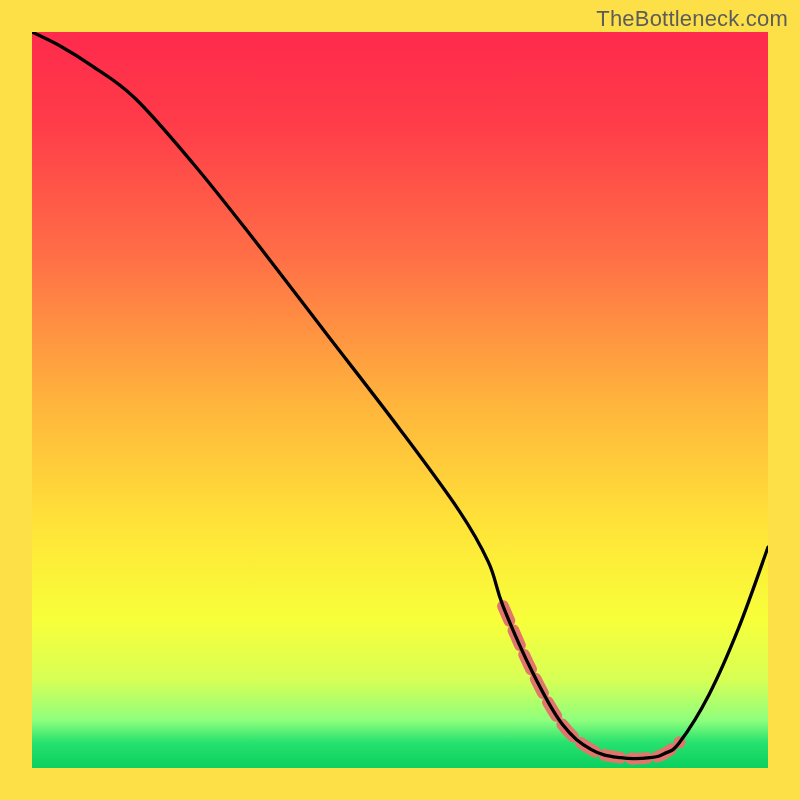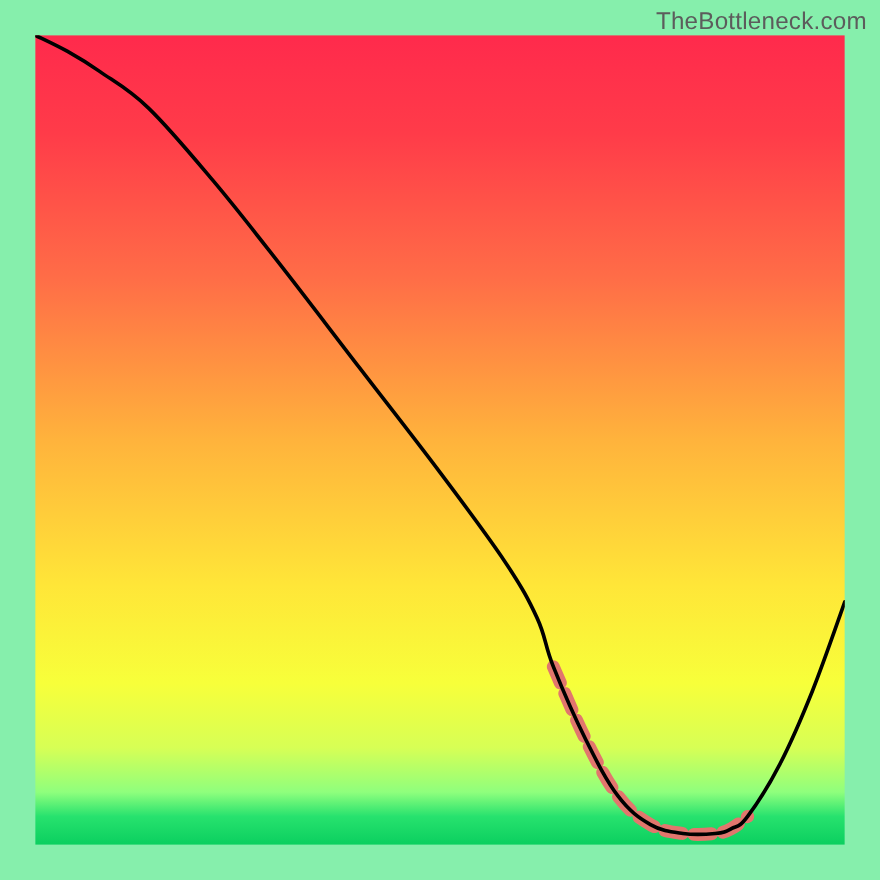--- a/index.html
+++ b/index.html
@@ -9,21 +9,21 @@
     height: 800px;
     background: #000;
     overflow: hidden;
   }
   .frame {
     position: absolute;
     left: 0;
     top: 0;
     width: 800px;
     height: 800px;
-    background: #86efac;
+    background: #fde047;
   }
   .plot {
     position: absolute;
     left: 32px;
     top: 32px;
     width: 736px;
     height: 736px;
   }
   .gradient {
     position: absolute;

